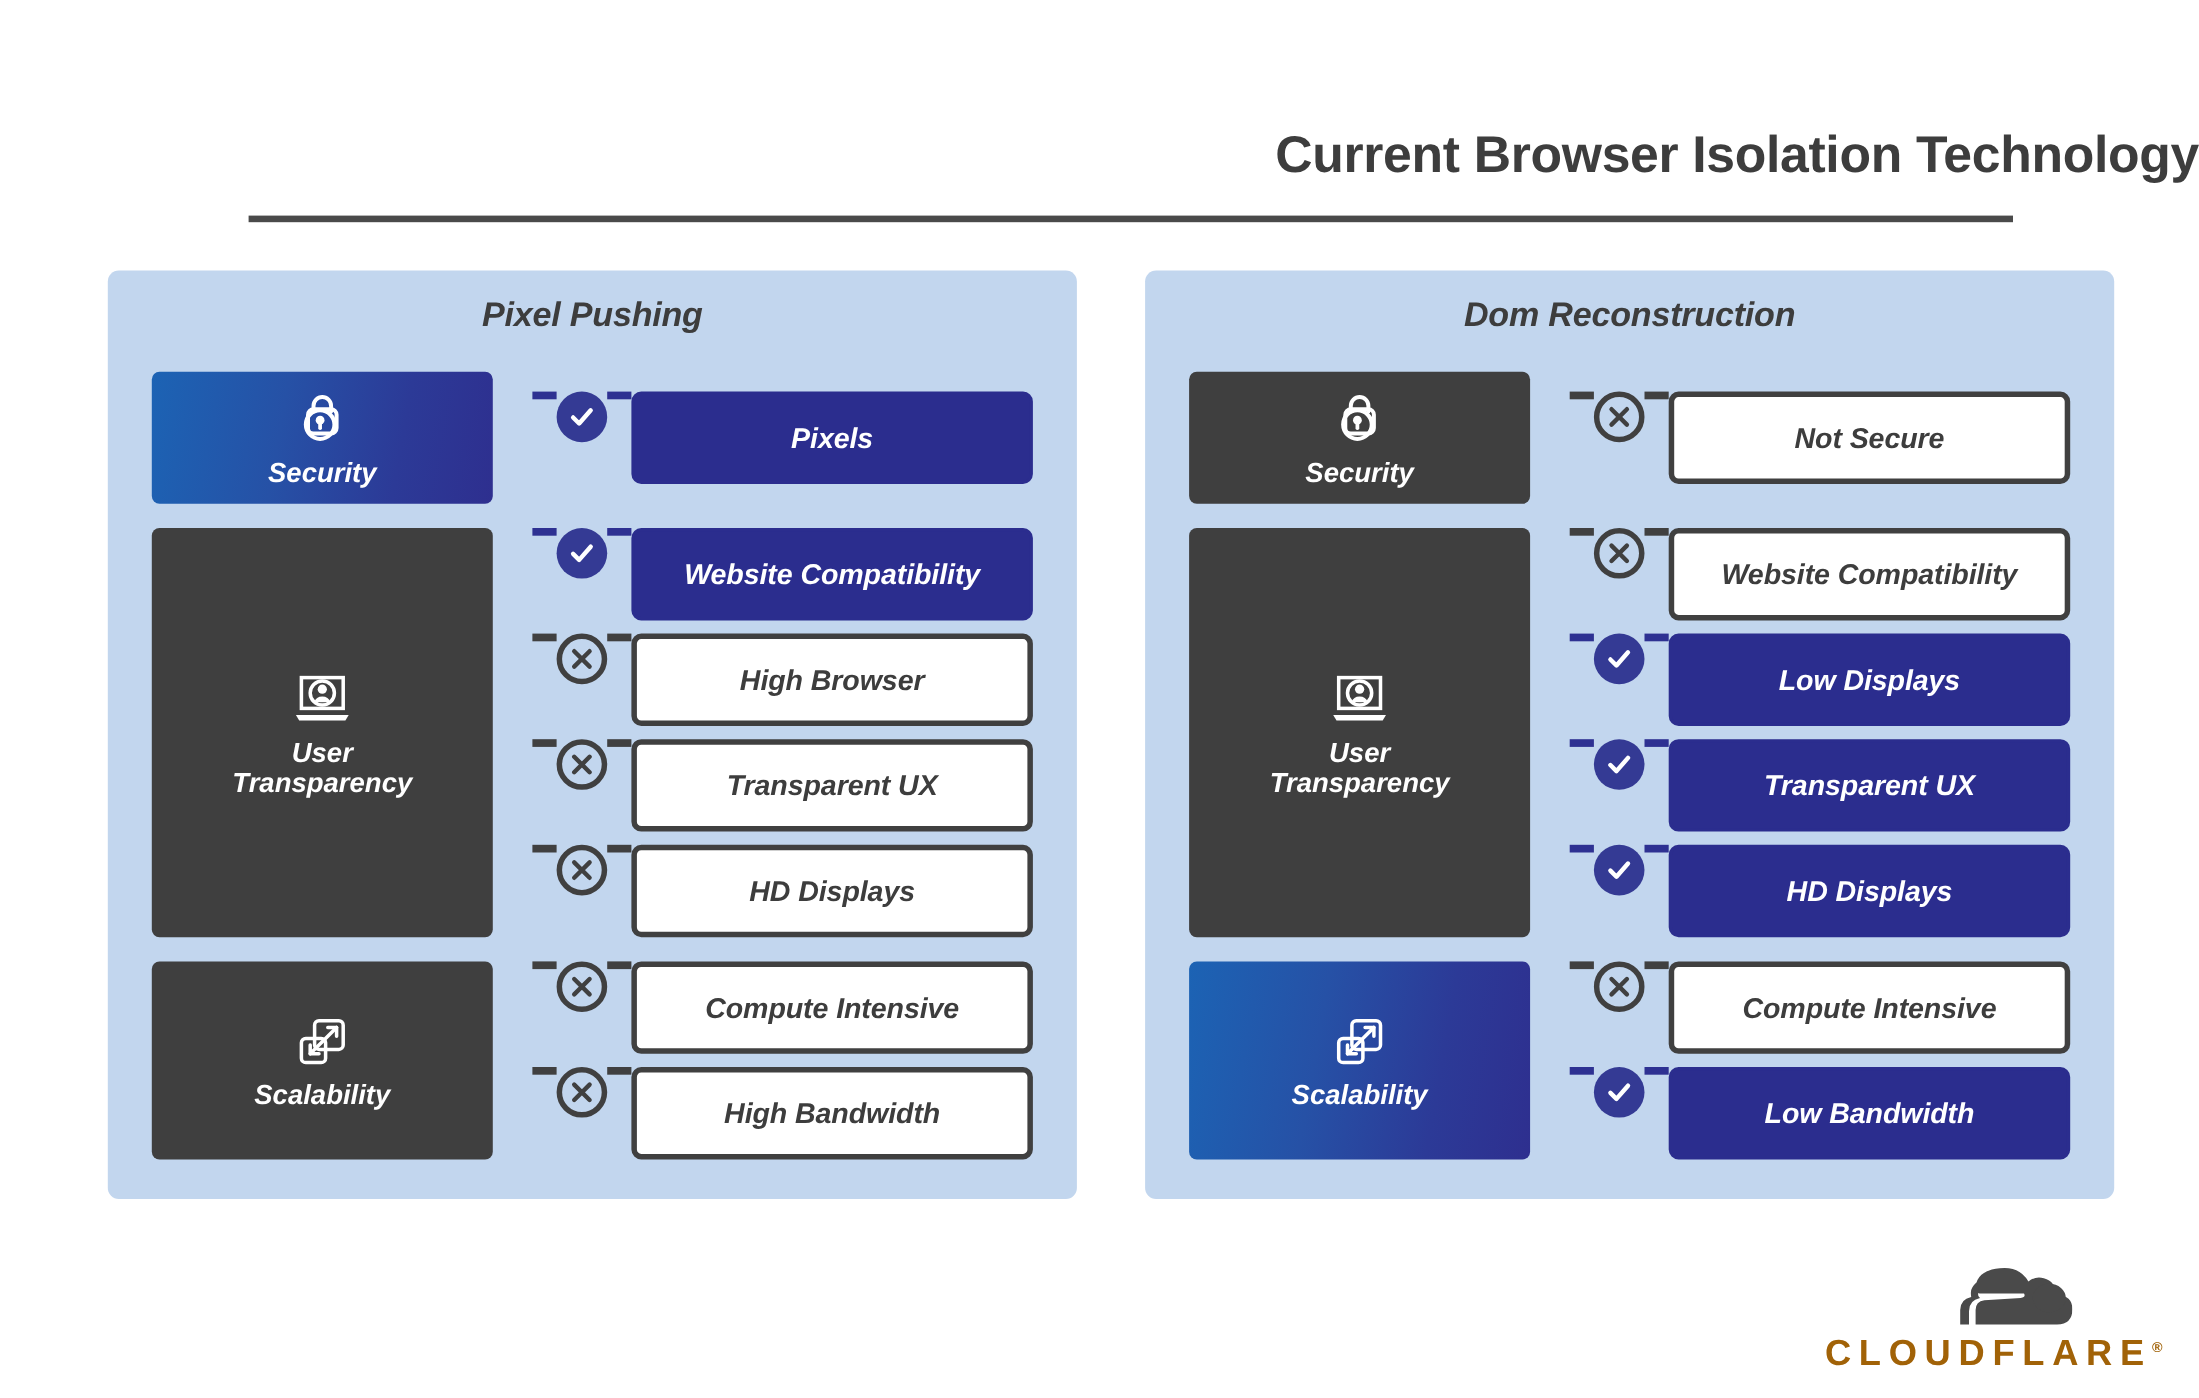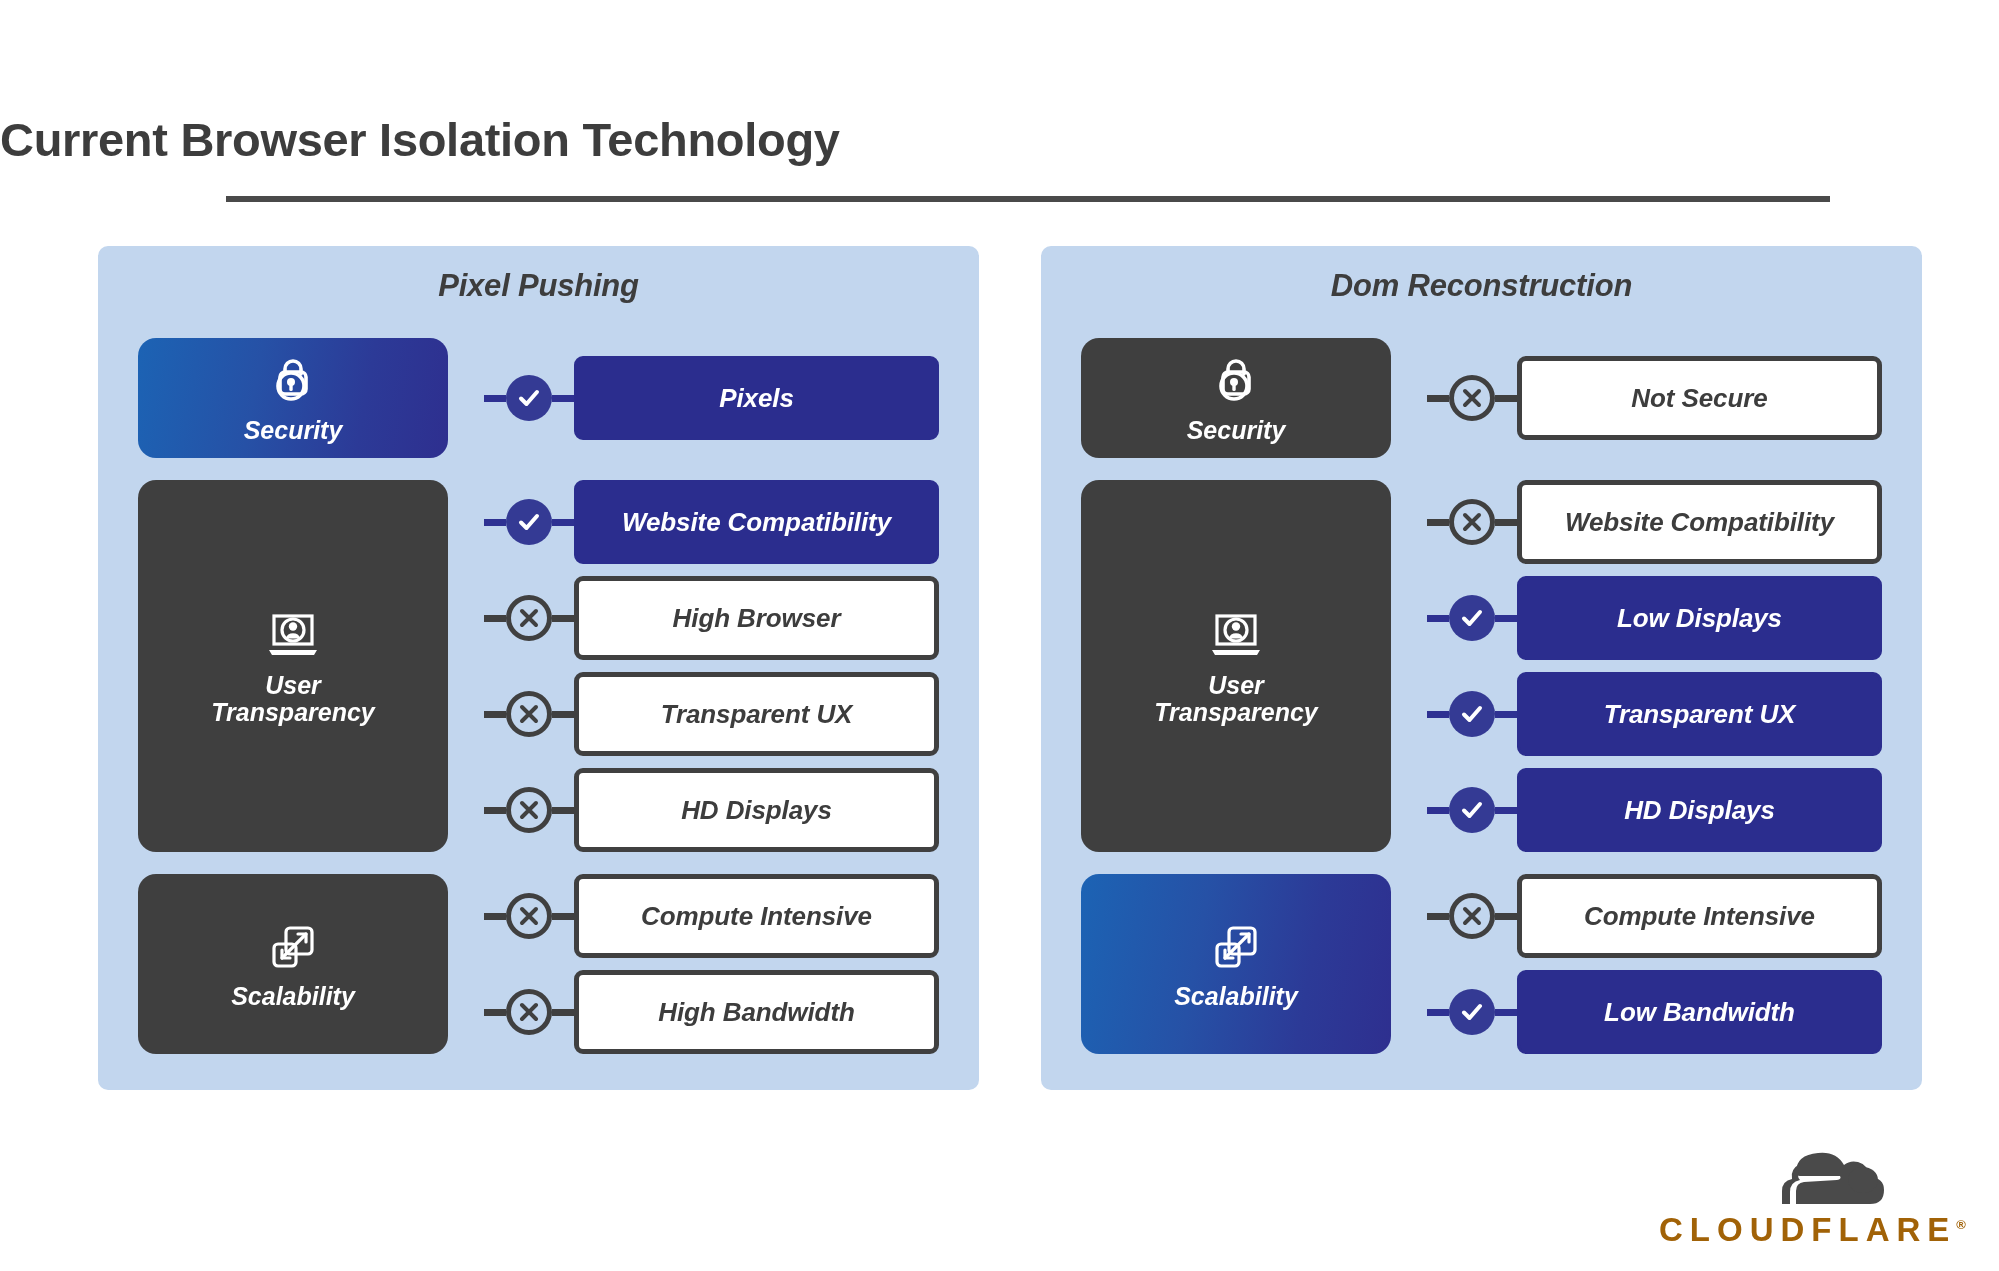--- a/index.html
+++ b/index.html
@@ -18,21 +18,21 @@
     height: 1271px;
     background: #ffffff;
   }
 
   
   .title {
     position: absolute;
     top: 112px;
     left: 0;
     width: 1999px;
-    text-align: left;
+    text-align: right;
     font-size: 47px;
     font-weight: bold;
     color: #3d3d3d;
     letter-spacing: -0.3px;
   }
 
   .title-rule {
     position: absolute;
     top: 196px;
     left: 226px;
@@ -72,21 +72,21 @@
   .group {
     display: flex;
     align-items: stretch;
     margin-bottom: 22px;
   }
   .group:last-child { margin-bottom: 0; }
 
   .cat-card {
     width: 310px;
     flex: 0 0 310px;
-    border-radius: 18px;
+    border-radius: 7px;
     display: flex;
     flex-direction: column;
     align-items: center;
     justify-content: center;
     color: #ffffff;
     padding: 14px 8px;
   }
 
   .cat-card.dark { background: #3f3f3f; }
   .cat-card.grad {
@@ -110,21 +110,21 @@
   .attrs {
     flex: 1 1 auto;
     display: flex;
     flex-direction: column;
     justify-content: center;
     gap: 12px;
   }
 
   .attr-row {
     display: flex;
-    align-items: center;
+    align-items: flex-start;
     height: 84px;
     padding-left: 36px;
   }
 
   .conn {
     width: 22px;
     height: 7px;
     flex: 0 0 22px;
   }
   .conn.ok  { background: #2e3192; }

